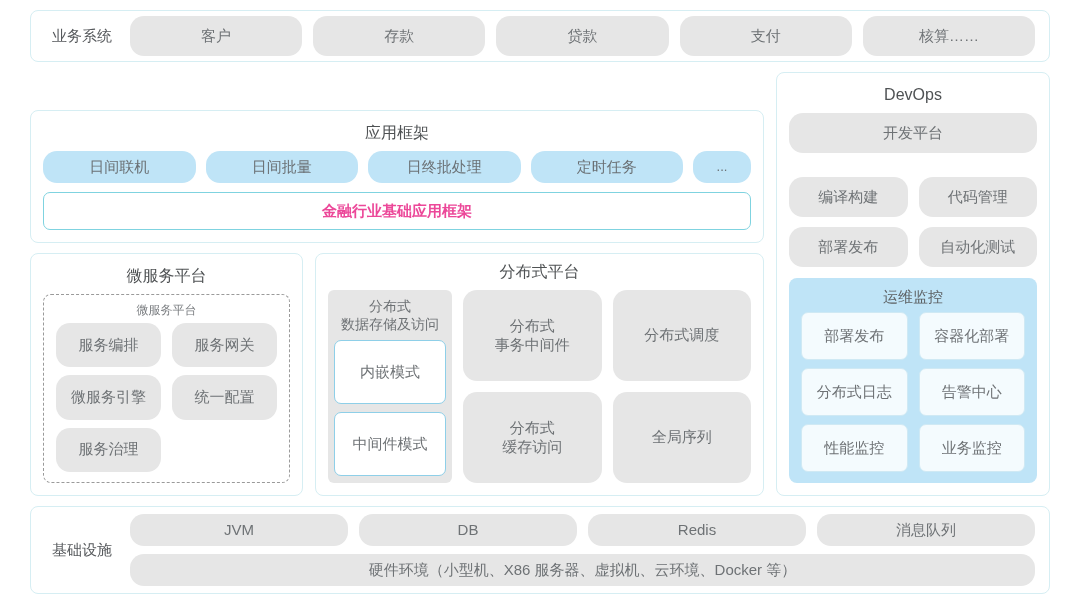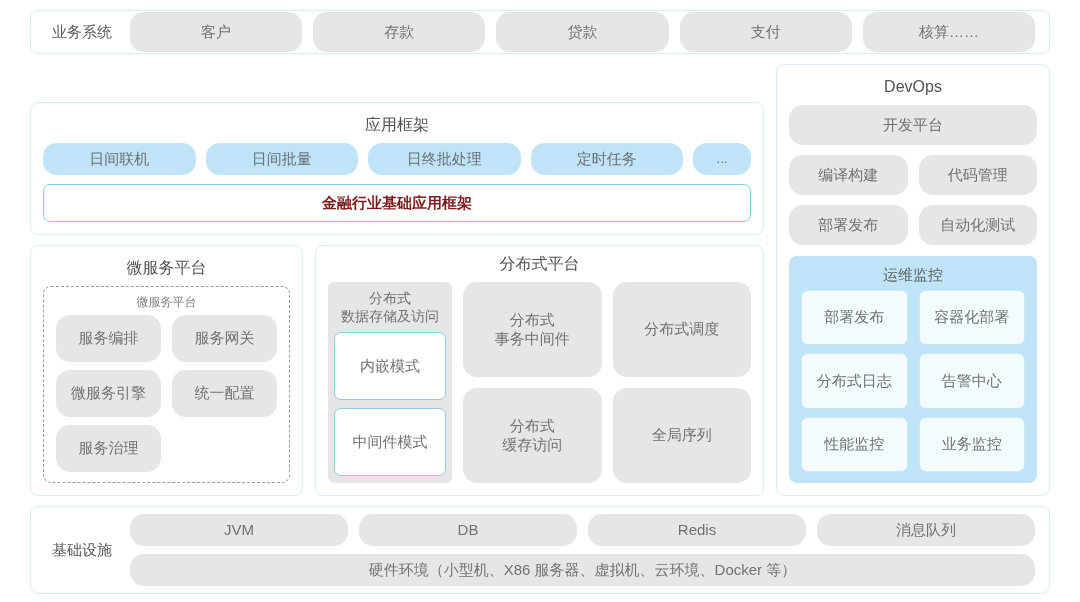--- a/index.html
+++ b/index.html
@@ -59,21 +59,21 @@
   }
   .chip.white-on-blue {
     background: #f4fbfe;
     border: 1px solid #cfe9f4;
     border-radius: 7px;
     color: #6e7275;
   }
 
   
   #biz-row {
-    height: 44px;
+    height: 52px;
     display: flex;
     align-items: center;
     padding: 0 14px;
     gap: 11px;
     flex: none;
   }
   .side-label {
     font-size: 15px;
     color: #56595c;
     white-space: nowrap;
@@ -134,21 +134,21 @@
   #appfw-chips .chip.c2,
   #appfw-chips .chip.c3 { flex: 1; }
   #appfw-chips .chip.c4 { width: 58px; flex: none; font-size: 13px; }
   #fin-frame {
     height: 36px;
     border: 1px solid #7fd3e0;
     border-radius: 7px;
     display: flex;
     align-items: center;
     justify-content: center;
-    color: #7f1d1d;
+    color: #ec4899;
     font-size: 15px;
     font-weight: bold;
     background: #ffffff;
   }
 
   
   #plat-row {
     flex: 1;
     display: flex;
     gap: 12px;
@@ -231,21 +231,21 @@
 
   
   #devops {
     flex: 1;
     padding: 8px 12px 12px 12px;
     display: flex;
     flex-direction: column;
   }
   #devops-wide {
     height: 40px;
-    margin-bottom: 10px;
+    margin-bottom: 24px;
   }
   #devops-grid {
     display: grid;
     grid-template-columns: 1fr 1fr;
     gap: 10px 11px;
     margin-bottom: 11px;
   }
   #devops-grid .chip { height: 40px; }
   #ops-box {
     flex: 1;

